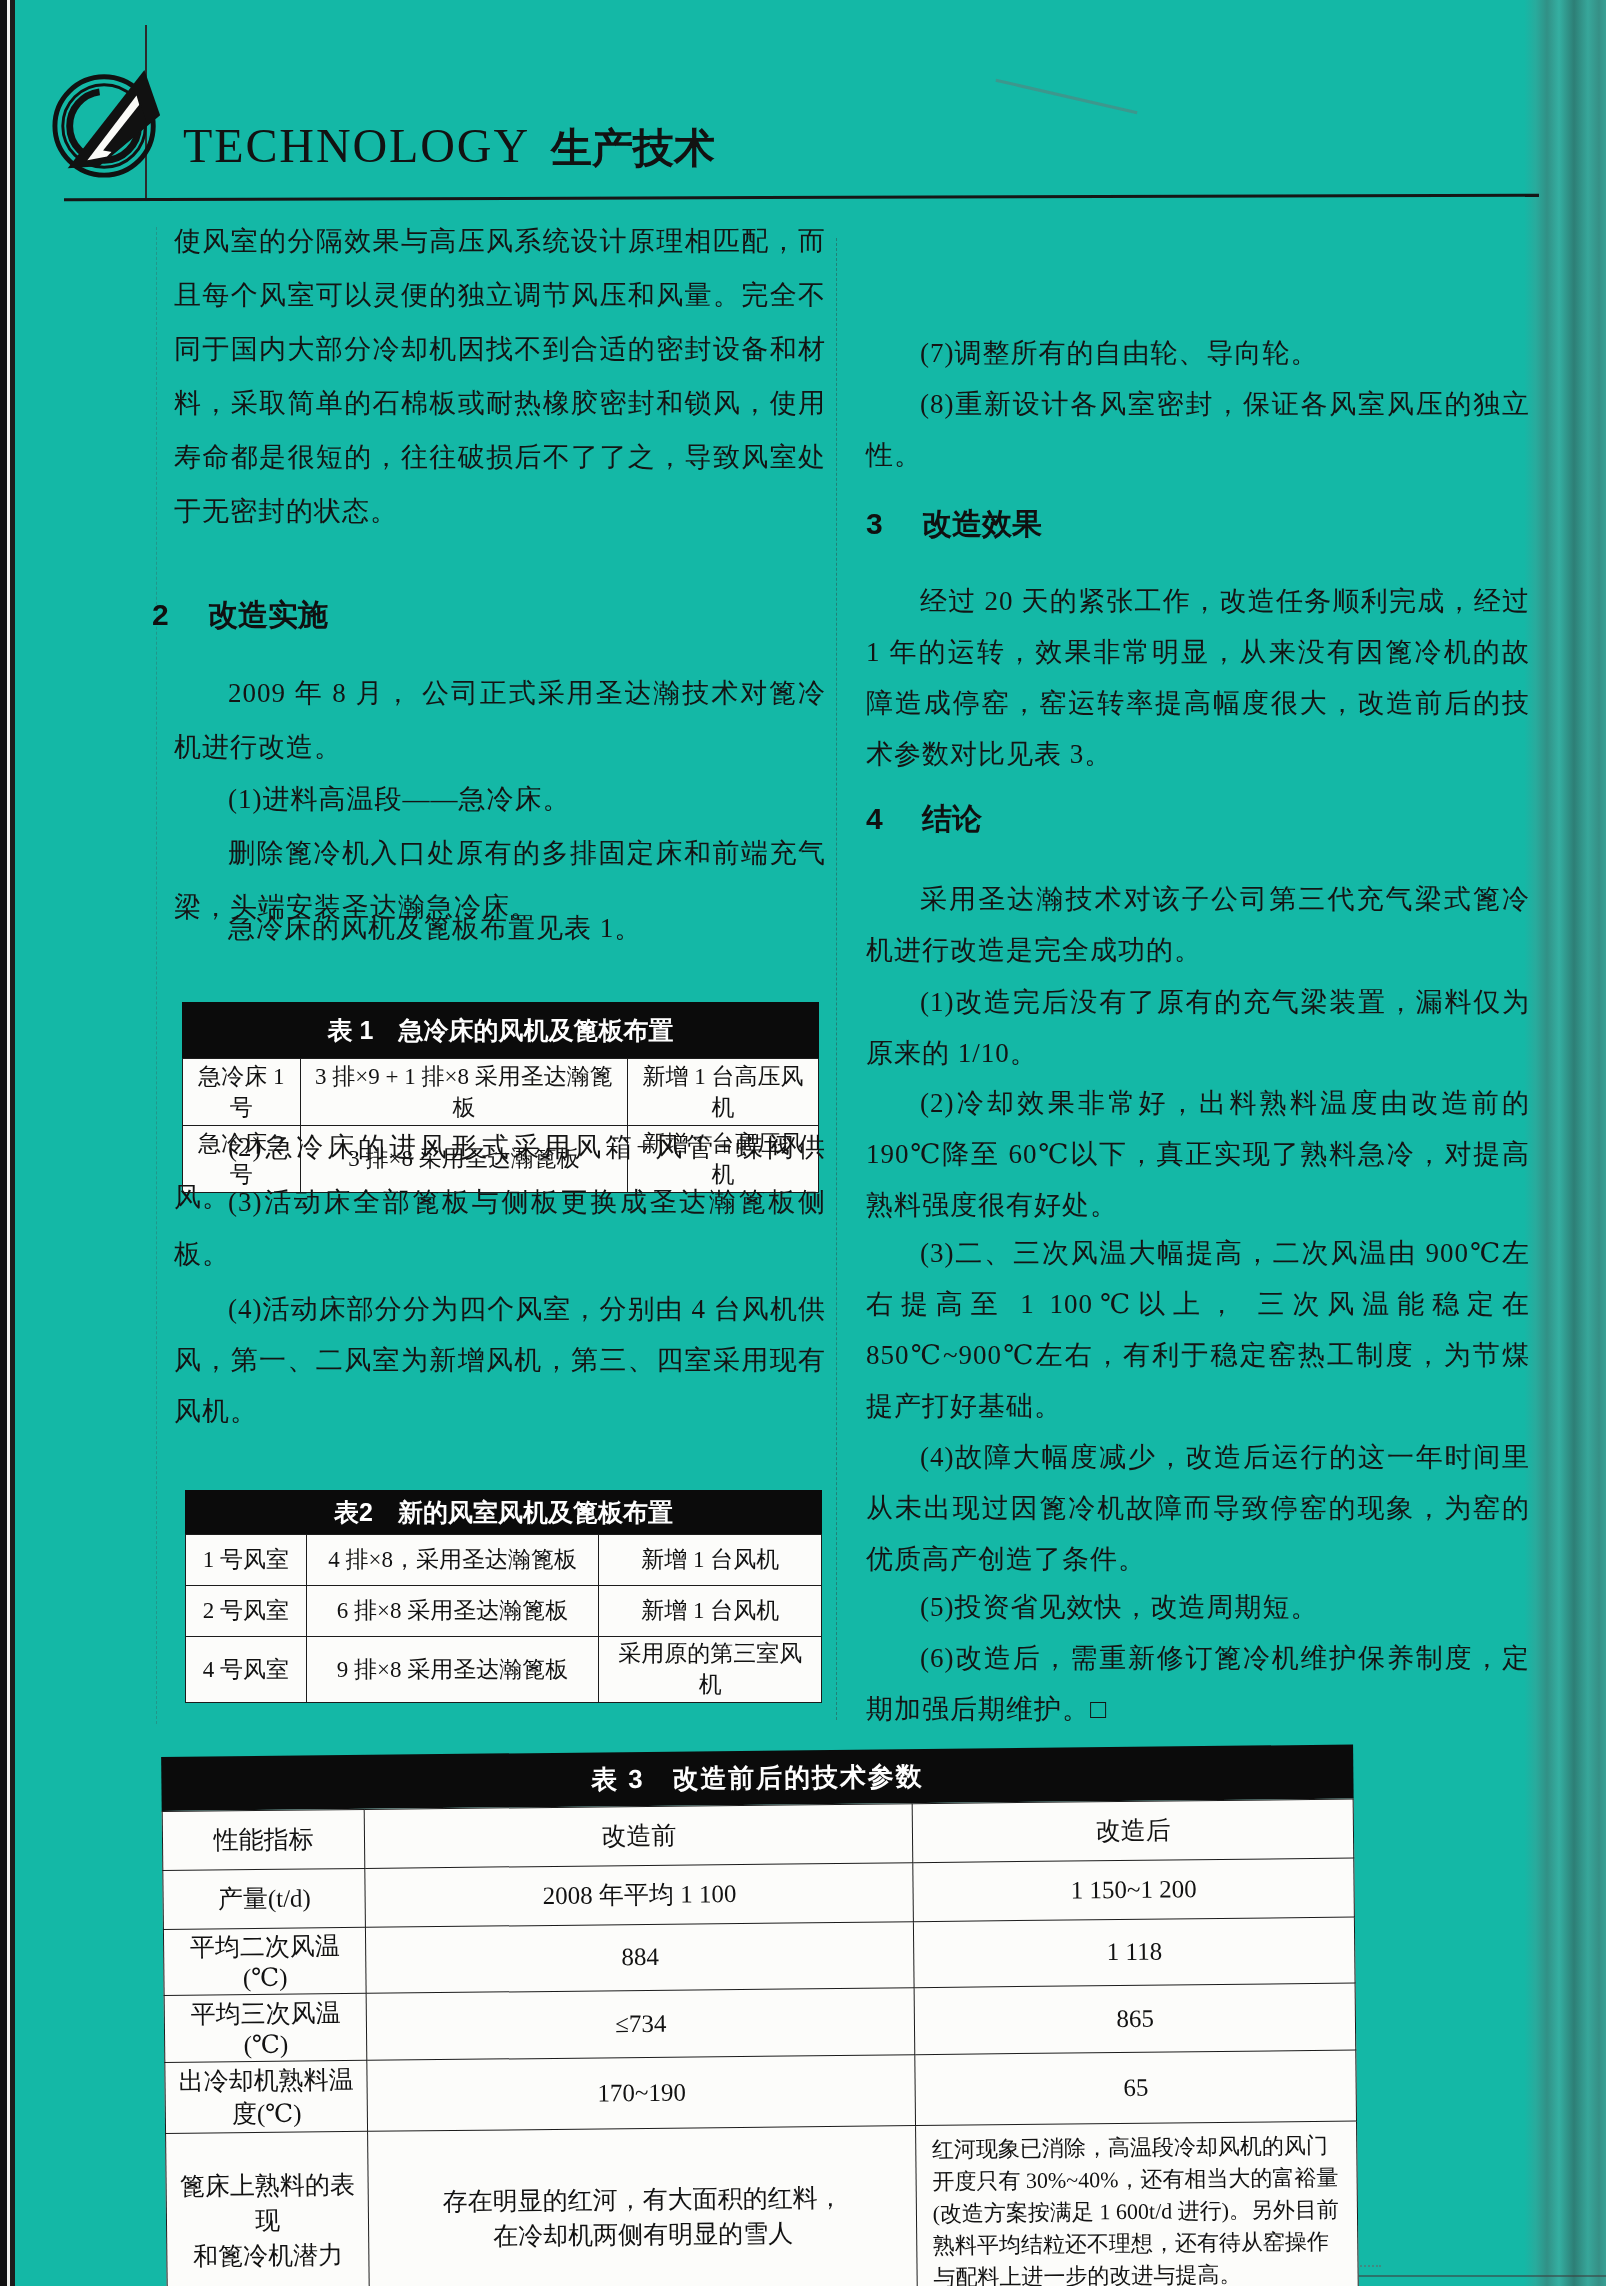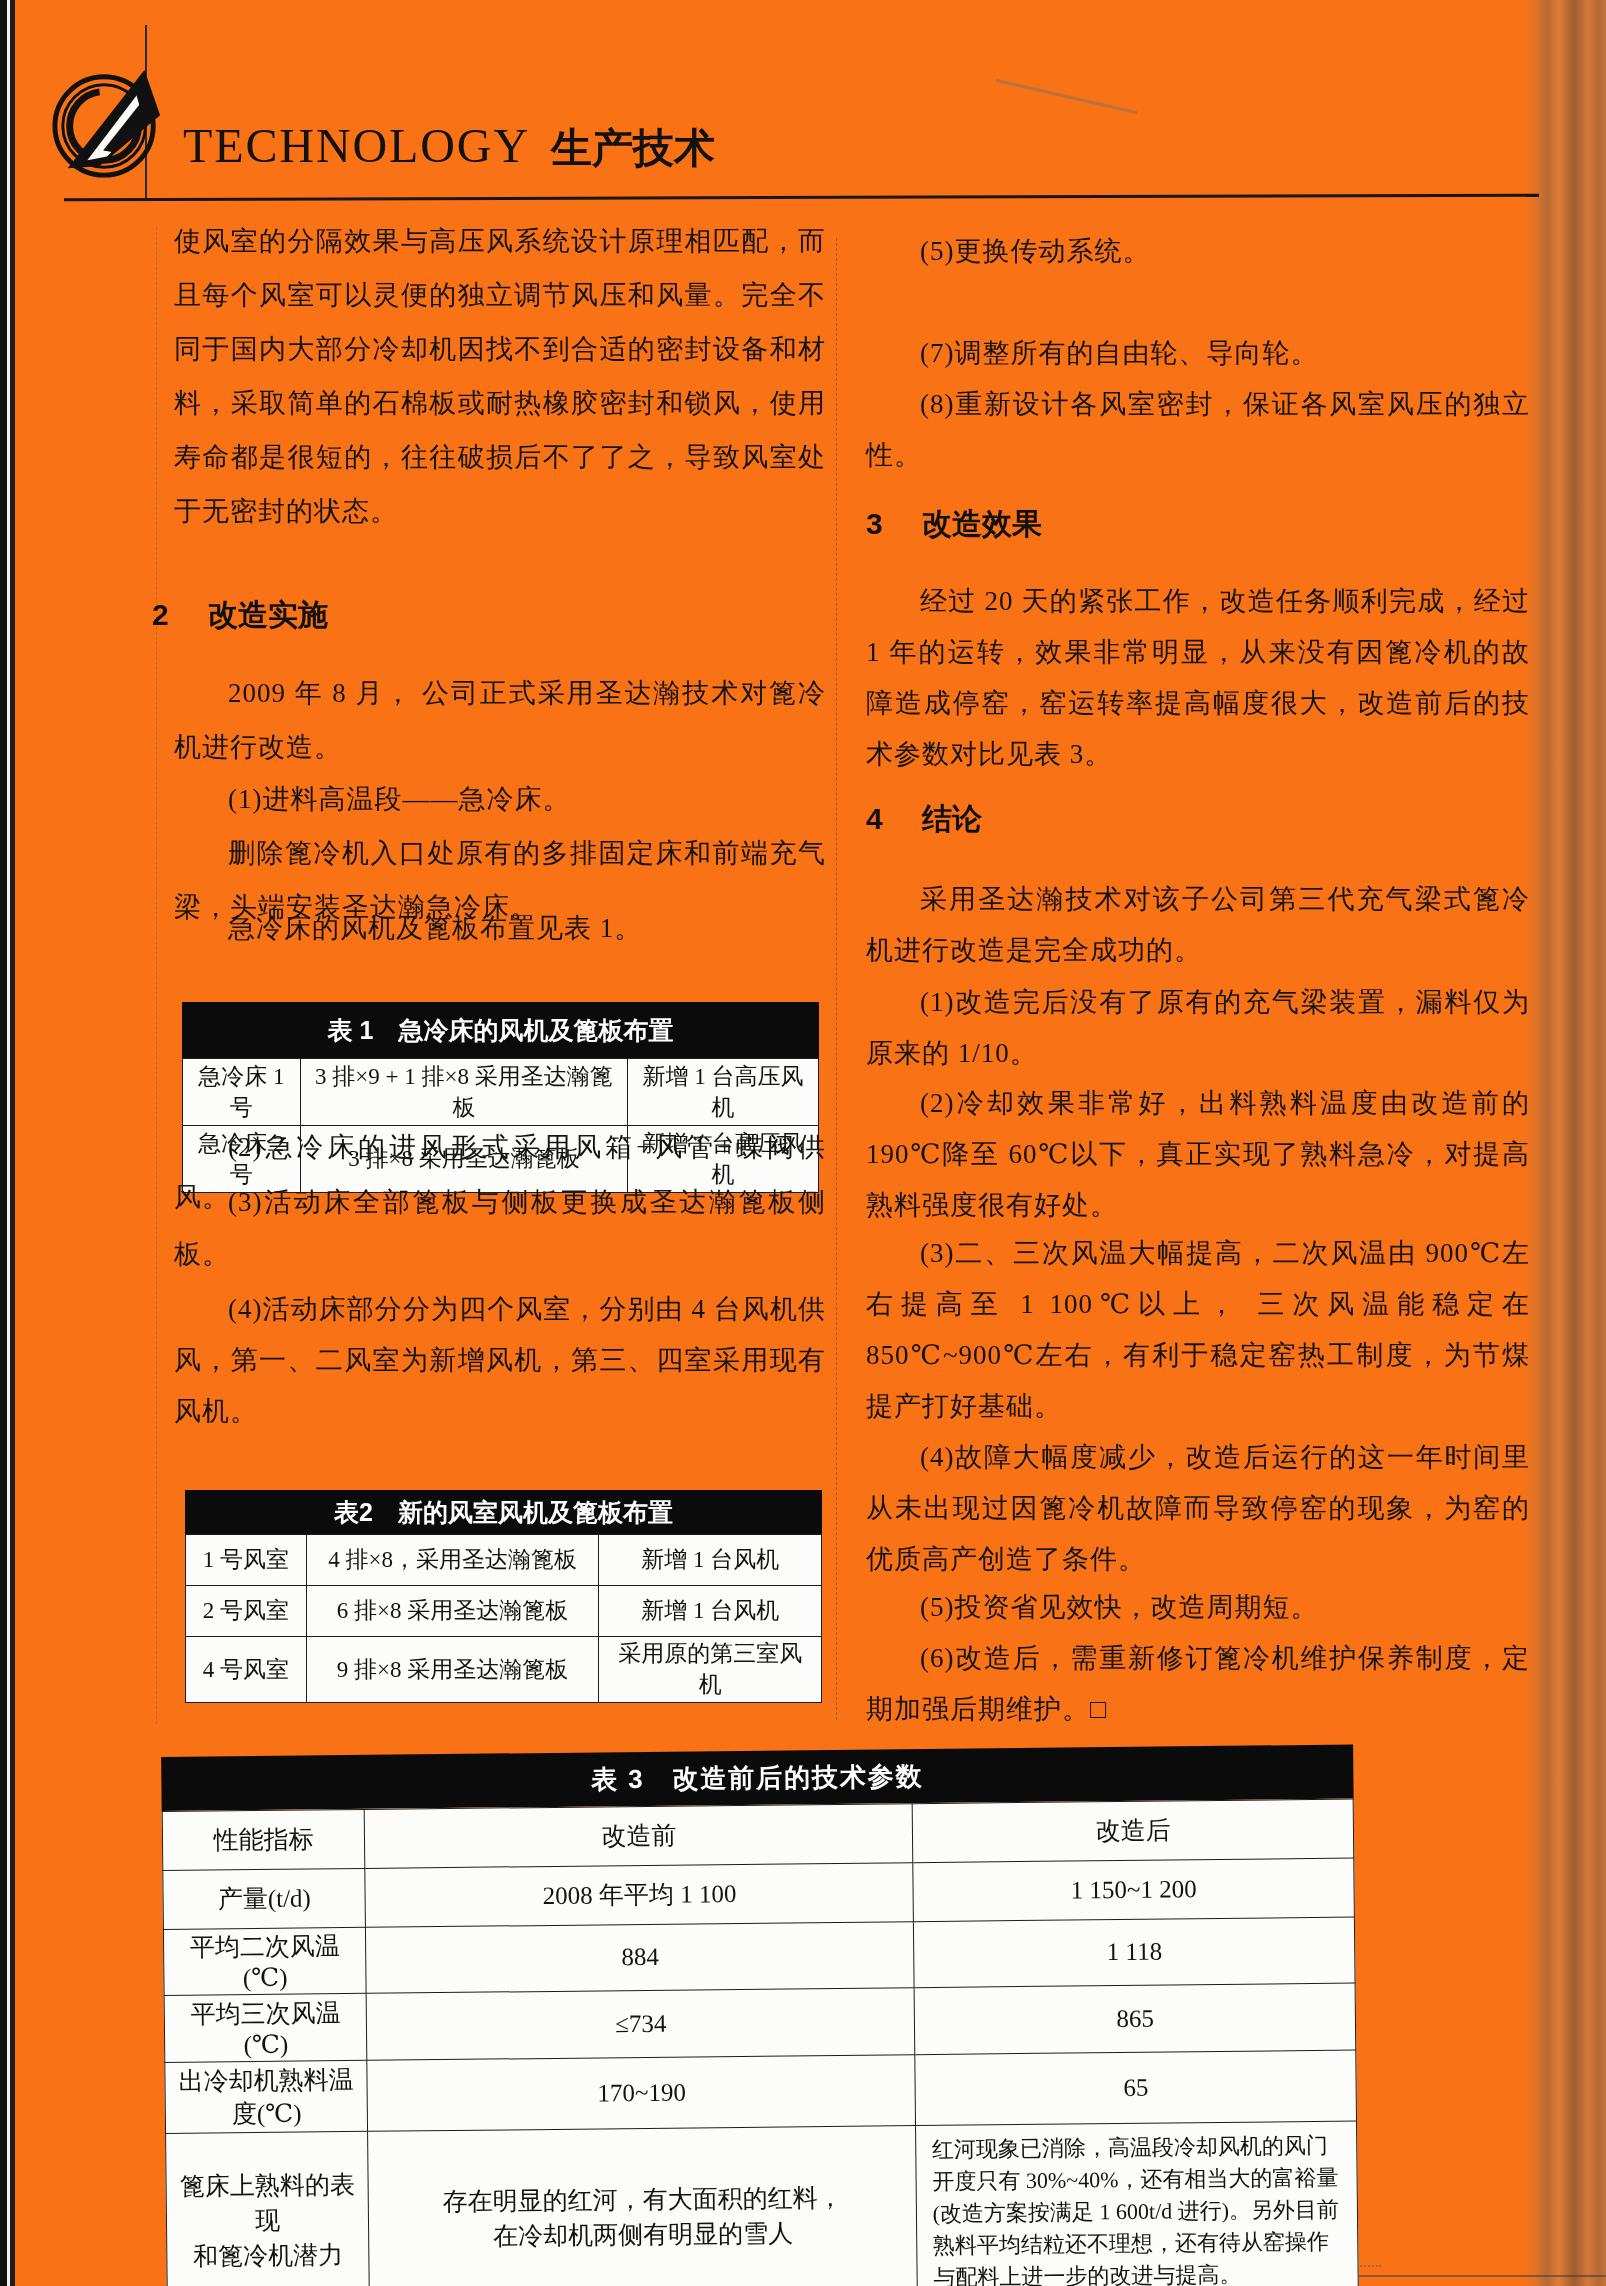--- a/index.html
+++ b/index.html
@@ -1,18 +1,18 @@
 <!DOCTYPE html>
 <html><head>
 <meta charset="utf-8">
 <style>
   html,body { margin:0; padding:0; background:#6e6e6e; }
   .page {
     position:relative; width:1607px; height:2286px;
-    background:#f97316; overflow:hidden;
+    background:#14b8a6; overflow:hidden;
     font-family:"Liberation Serif","DejaVu Serif",serif;
     color:#151515;
   }
   
   .edge-left {
     position:absolute; left:0; top:0; width:23px; height:100%;
     background:linear-gradient(90deg,#101010 0 6.8px,#f1f1ee 6.8px 9.7px,#1d1d1d 9.7px 15.4px,rgba(0,0,0,0) 15.4px);
   }
   .edge-right {
     position:absolute; right:0; top:0; width:83px; height:100%;
@@ -159,21 +159,20 @@
         </tr>
         <tr>
           <td>4 号风室</td>
           <td>9 排×8  采用圣达瀚篦板</td>
           <td>采用原的第三室风机</td>
         </tr>
       </tbody>
     </table>
   </div>
 
-  <div class="para rc indent" style="top:226px">(5)更换传动系统。</div>
   <div class="para rc indent" style="top:328px">(7)调整所有的自由轮、导向轮。</div>
   <div class="para rc indent" style="top:379px">(8)重新设计各风室密封，保证各风室风压的独立性。</div>
 
   <div class="sechead" style="left:866px; top:504px">
     <span class="num">3</span><span>改造效果</span>
   </div>
 
   <div class="para rc indent" style="top:576px">经过 20 天的紧张工作，改造任务顺利完成，经过 1 年的运转，效果非常明显，从来没有因篦冷机的故障造成停窑，窑运转率提高幅度很大，改造前后的技术参数对比见表 3。</div>
 
   <div class="sechead" style="left:866px; top:799px">

